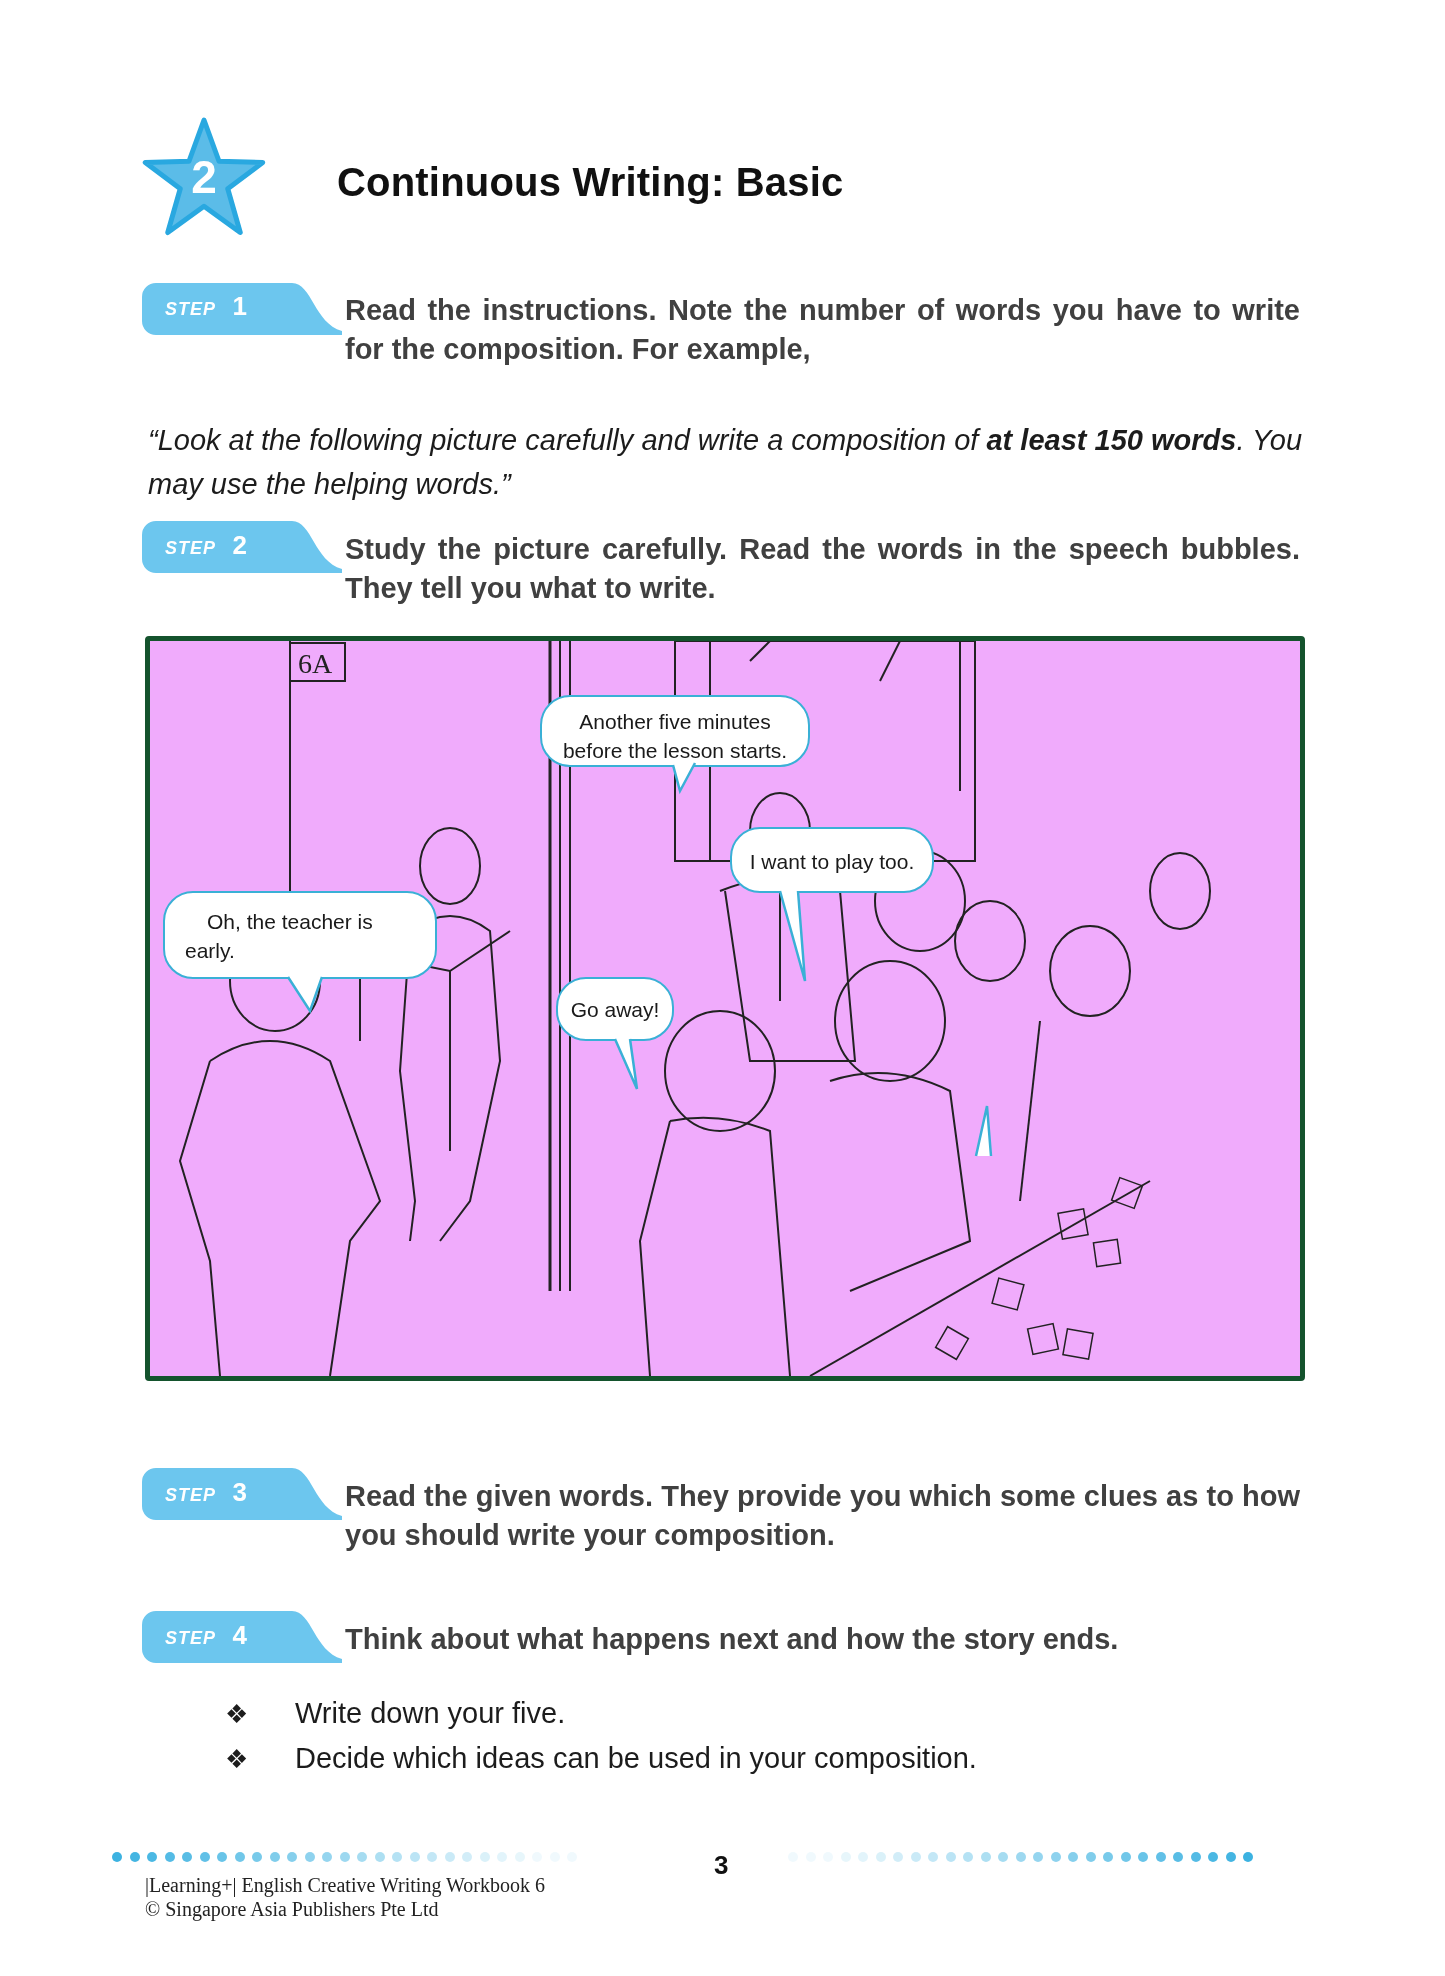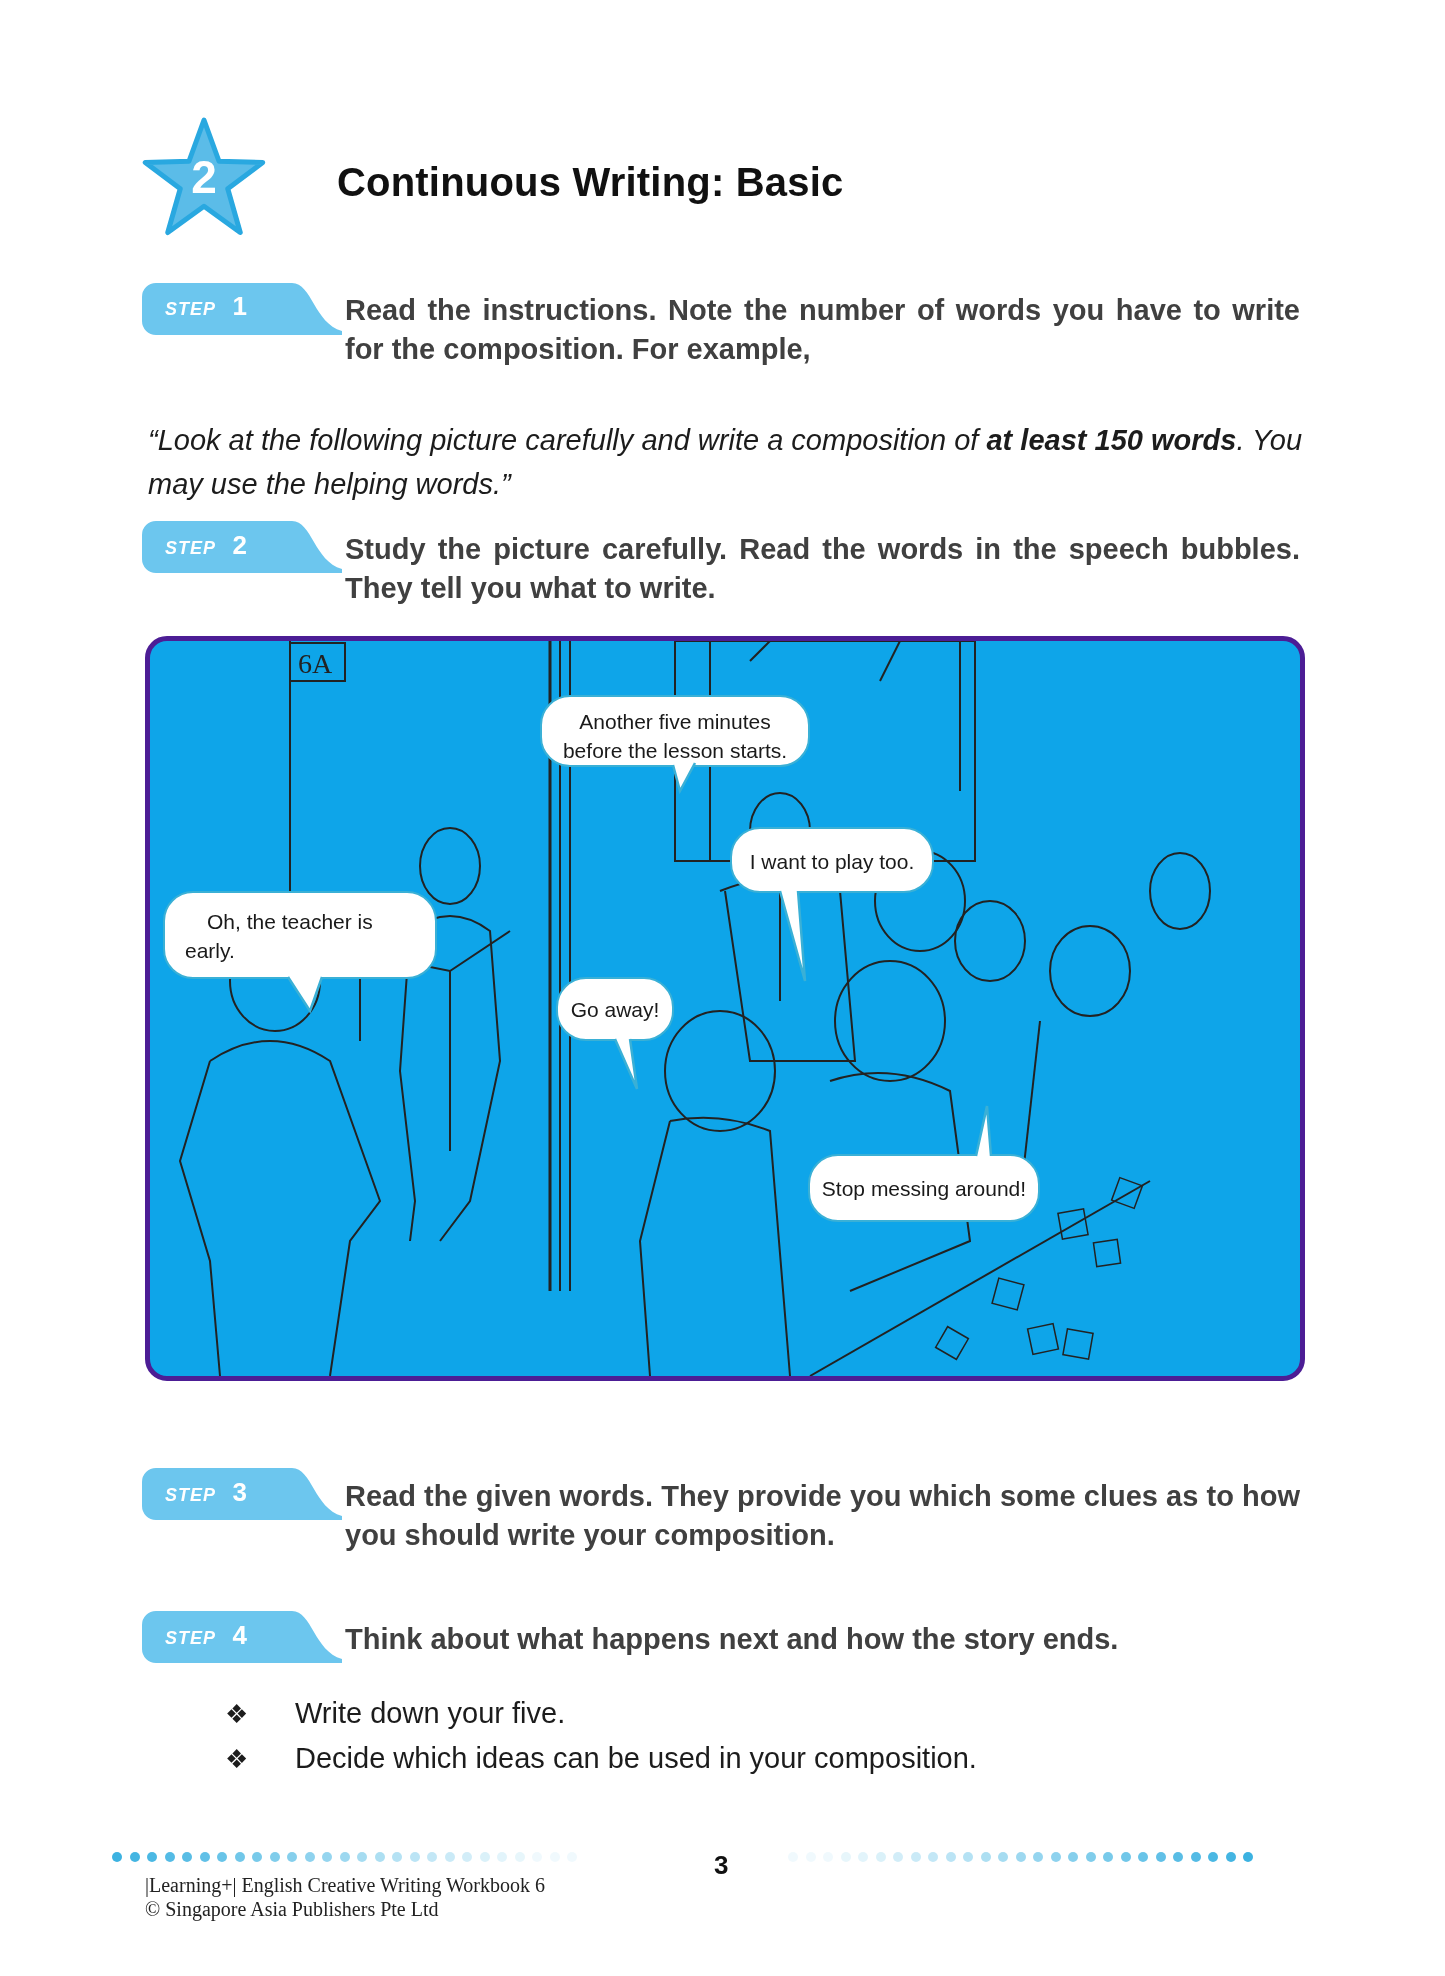--- a/index.html
+++ b/index.html
@@ -19,22 +19,22 @@
                 letter-spacing: 1px; }
   .step-num { color: #fff; font-weight: bold; font-size: 26px; }
   .step-text { left: 345px; width: 955px; color: #404040; font-weight: bold; font-size: 29px;
                line-height: 39px; text-align: justify; }
 
   .quote { left: 148px; width: 1154px; font-style: italic; font-size: 29px; line-height: 44px;
            text-align: justify; color: #1c1c1c; }
   .quote b { font-weight: bold; }
 
   
-  .frame { left: 145px; top: 636px; width: 1160px; height: 745px; border: 5px solid #4c1d95;
-           border-radius: 22px; box-sizing: border-box; background: #0ea5e9; overflow: hidden; }
+  .frame { left: 145px; top: 636px; width: 1160px; height: 745px; border: 5px solid #14532d;
+           border-radius: 4px; box-sizing: border-box; background: #f0abfc; overflow: hidden; }
   .frame-scene { position: absolute; left: 0; top: 0; width: 1150px; height: 735px; }
 
   .bubble { position: absolute; background: #fff; border: 2.5px solid #3ab0d6; border-radius: 30px;
             font-size: 21px; color: #1a1a1a; line-height: 29px; box-sizing: border-box; }
 
   
   .bullet-row { left: 225px; font-size: 29px; color: #1c1c1c; }
   .bullet-glyph { display: inline-block; width: 70px; font-size: 26px; }
 
   
@@ -126,21 +126,20 @@
       <rect x="880" y="685" width="26" height="26" transform="rotate(-12 893 698)"></rect>
       <rect x="915" y="690" width="26" height="26" transform="rotate(10 928 703)"></rect>
       <rect x="790" y="690" width="24" height="24" transform="rotate(30 802 702)"></rect>
     </g>
   </svg>
 
   <div class="bubble" style="left:390px;top:54px;width:270px;height:72px;padding:10px 18px;text-align:center;">Another five minutes before the lesson starts.</div>
   <div class="bubble" style="left:13px;top:250px;width:274px;height:88px;padding:14px 20px 0 20px;text-indent:22px;">Oh, the teacher is early.</div>
   <div class="bubble" style="left:580px;top:186px;width:204px;height:66px;padding:18px 0;text-align:center;">I want to play too.</div>
   <div class="bubble" style="left:406px;top:336px;width:118px;height:64px;padding:16px 0;text-align:center;">Go away!</div>
-  <div class="bubble" style="left:658px;top:513px;width:232px;height:68px;padding:18px 0;text-align:center;">Stop messing around!</div>
 
   <svg class="abs" style="left:0;top:0;width:1150px;height:735px;pointer-events:none;" viewBox="0 0 1150 735">
     <g fill="#fff" stroke="#3ab0d6" stroke-width="2.5">
       <path d="M138,336 L160,370 L172,336"></path>
       <path d="M523,124 L530,150 L545,122"></path>
       <path d="M630,250 L655,340 L648,250"></path>
       <path d="M465,398 L487,448 L480,398"></path>
       <path d="M826,515 L837,465 L841,515"></path>
     </g>
   </svg>

